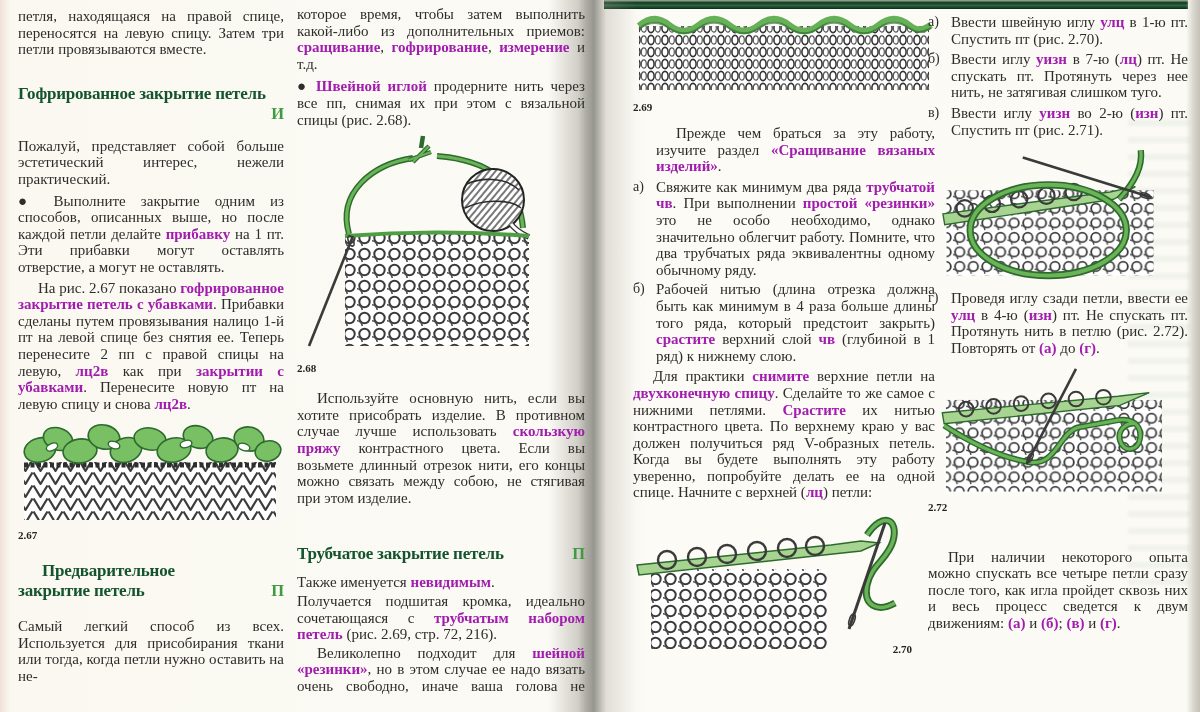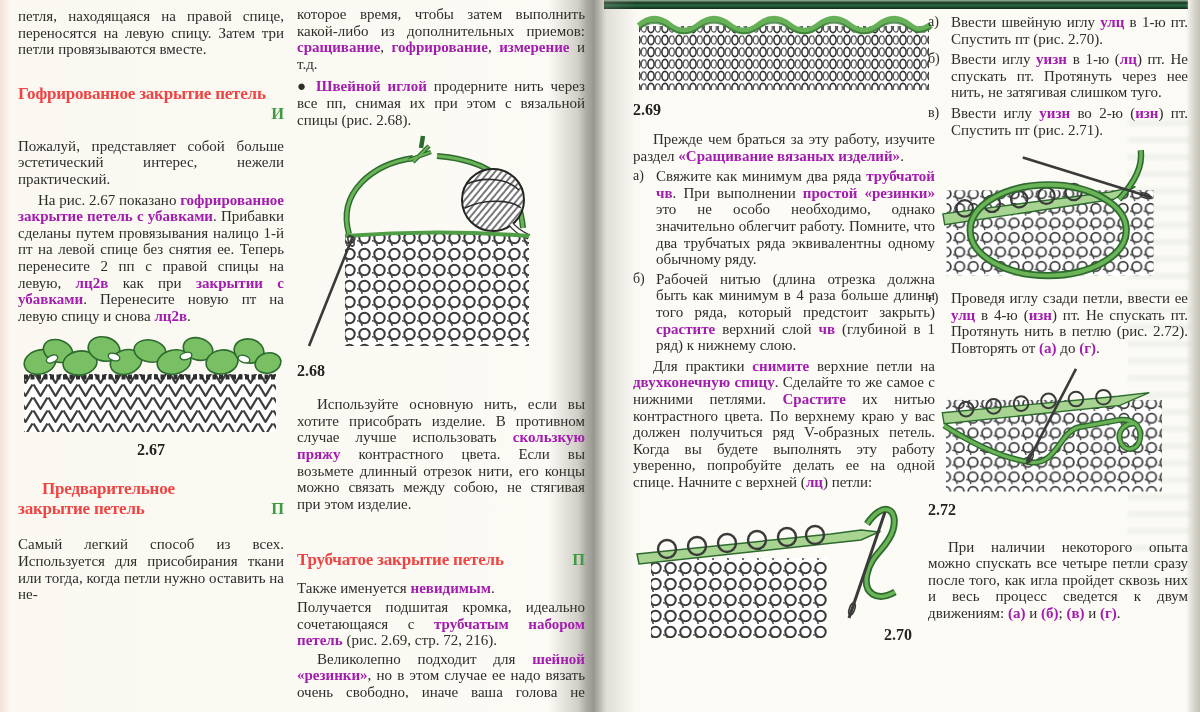--- a/index.html
+++ b/index.html
@@ -8,25 +8,25 @@
     width:1200px;height:712px;
     background:linear-gradient(90deg,#faf8f1 0%,#fbfaf4 46%,#f4f2ea 50%,#fcfbf6 54%,#fbfaf5 100%);
     font-family:"Liberation Serif", serif;
     color:#2e2d2b;
     overflow:hidden;
   }
   .col{position:absolute;overflow:hidden;}
   p{margin:0;font-size:15px;line-height:16.6px;text-align:justify;}
   .indent{text-indent:20px;}
   b{font-weight:bold;color:#a21caf;}
-  .sec-title{font-weight:bold;font-size:17px;line-height:20px;color:#ef4444;letter-spacing:-0.2px;}
+  .sec-title{font-weight:bold;font-size:17px;line-height:20px;color:#14532d;letter-spacing:-0.2px;}
   .marker{color:#3f9b43;font-weight:bold;font-size:16.5px;line-height:20px;}
   .marker-line{text-align:right;}
   .sec-flex{display:flex;justify-content:space-between;align-items:baseline;}
-  .caption{font-weight:bold;font-size:16px;color:#232220;}
+  .caption{font-weight:bold;font-size:11px;color:#232220;}
   .li{position:relative;padding-left:23px;}
   .li .lbl{position:absolute;left:0;top:0;font-size:14px;line-height:16.6px;}
   .fig{position:relative;}
   svg{display:block;}
   
   .top-bar{position:absolute;left:604px;top:0;width:584px;height:9px;
     background:linear-gradient(180deg,#9fb8a2 0%,#16361f 30%,#2b6940 60%,#10271a 100%);}
   .gutter{position:absolute;left:548px;top:0;width:88px;height:712px;
     background:linear-gradient(90deg,rgba(140,138,130,0) 0%,rgba(146,144,136,0.38) 34%,rgba(110,110,102,0.55) 44%,rgba(88,88,82,0.6) 52%,rgba(160,158,150,0.25) 66%,rgba(160,158,150,0) 100%);}
   .left-edge{position:absolute;left:0;top:0;width:10px;height:712px;
@@ -63,20 +63,21 @@
 <div class="gutter"></div>
 <div class="left-edge"></div>
 <div class="right-edge"></div>
 <div class="showthrough"></div>
 
 <div class="col" style="left:18px;top:8px;width:266px;height:684px;">
   <p><span>петля, находящаяся на правой спице, переносятся на левую спицу. Затем три петли провязываются вместе.</span></p>
   <div class="sec-title" style="margin-top:26px;">Гофрированное закрытие петель</div>
   <div class="marker-line marker">И</div>
   <p style="margin-top:14px;"><span>Пожалуй, представляет собой больше эстетический интерес, нежели практический.</span></p>
+  <p style="margin-top:5px;"><span>● Выполните закрытие одним из способов, описанных выше, но после каждой петли делайте </span><b>прибавку</b><span> на 1 пт. Эти прибавки могут оставлять отверстие, а могут не оставлять.</span></p>
   <p class="indent" style="margin-top:4px;"><span>На рис. 2.67 показано </span><b>гофрированное закрытие петель с убавками</b><span>. Прибавки сделаны путем провязывания налицо 1-й пт на левой спице без снятия ее. Теперь перенесите 2 пп с правой спицы на левую, </span><b>лц2в</b><span> как при </span><b>закрытии с убавками</b><span>. Перенесите новую пт на левую спицу и снова </span><b>лц2в</b><span>.</span></p>
 
   <div class="fig" style="margin-top:8px;">
     <svg width="266" height="104" viewBox="0 0 266 104">
       <rect x="6" y="42" width="252" height="58" fill="#ffffff"></rect>
       <rect x="6" y="42" width="252" height="58" fill="url(#knit)"></rect>
       <path d="M6,45 H258" stroke="#2e2e2e" stroke-width="5" stroke-dasharray="4 2.5"></path>
       <g stroke="#2c6a2e" stroke-width="1.6" fill="#79bf63">
         <ellipse cx="22" cy="30" rx="16" ry="12" transform="rotate(-15 22 30)"></ellipse>
         <ellipse cx="40" cy="19" rx="15" ry="11" transform="rotate(20 40 19)"></ellipse>
@@ -91,21 +92,21 @@
         <ellipse cx="250" cy="31" rx="13" ry="10" transform="rotate(-14 250 31)"></ellipse>
       </g>
       <g fill="#ffffff" stroke="#2c6a2e" stroke-width="1.4">
         <ellipse cx="34" cy="27" rx="6" ry="3.5" transform="rotate(-25 34 27)"></ellipse>
         <ellipse cx="96" cy="25" rx="6" ry="3.5" transform="rotate(20 96 25)"></ellipse>
         <ellipse cx="168" cy="24" rx="6" ry="3.5" transform="rotate(-15 168 24)"></ellipse>
         <ellipse cx="226" cy="27" rx="6" ry="3.5" transform="rotate(18 226 27)"></ellipse>
       </g>
     </svg>
   </div>
-  <div class="caption" style="margin-top:5px;text-align:center;">2.67</div>
+  <div class="caption" style="margin-top:5px;">2.67</div>
 
   <div class="sec-title" style="margin-top:20px;margin-left:24px;">Предварительное</div>
   <div class="sec-flex">
     <span class="sec-title">закрытие петель</span>
     <span class="marker">П</span>
   </div>
   <p style="margin-top:17px;"><span>Самый легкий способ из всех. Используется для присобирания ткани или тогда, когда петли нужно оставить на не-</span></p>
 </div>
 
 <div class="col" style="left:297px;top:6px;width:288px;height:692px;">
@@ -151,21 +152,21 @@
   <div class="fig">
     <svg width="302" height="88" viewBox="0 0 302 88">
       <rect x="6" y="16" width="290" height="64" fill="#ffffff"></rect>
       <rect x="6" y="16" width="290" height="64" fill="url(#rib)"></rect>
       <path d="M6,16 C16,7 26,7 36,15 S56,23 66,15 S86,7 96,15 S116,23 126,15 S146,7 156,15 S176,23 186,15 S206,7 216,15 S236,23 246,15 S266,7 276,15 S292,19 298,15" fill="none" stroke="#66b058" stroke-width="6.5"></path>
       <path d="M6,19 C16,11 26,11 36,18 S56,25 66,18 S86,11 96,18 S116,25 126,18 S146,11 156,18 S176,25 186,18 S206,11 216,18 S236,25 246,18 S266,11 276,18 S292,21 298,18" fill="none" stroke="#2c6a2e" stroke-width="2" opacity="0.65"></path>
     </svg>
   </div>
   <div class="caption" style="margin-top:3px;">2.69</div>
 
-  <p class="indent" style="margin-top:12px;"><span>Прежде чем браться за эту работу, изучите раздел </span><b>«Сращивание вязаных изделий»</b><span>.</span></p>
+  <p class="indent" style="margin-top:12px;margin-left:23px;"><span>Прежде чем браться за эту работу, изучите раздел </span><b>«Сращивание вязаных изделий»</b><span>.</span></p>
 
   <div class="li" style="margin-top:4px;">
     <span class="lbl">а)</span>
     <p><span>Свяжите как минимум два ряда </span><b>трубчатой чв</b><span>. При выполнении </span><b>простой «резинки»</b><span> это не особо необходимо, однако значительно облегчит работу. Помните, что два трубчатых ряда эквивалентны одному обычному ряду.</span></p>
   </div>
   <div class="li" style="margin-top:3px;">
     <span class="lbl">б)</span>
     <p><span>Рабочей нитью (длина отрезка должна быть как минимум в 4 раза больше длины того ряда, который предстоит закрыть) </span><b>срастите</b><span> верхний слой </span><b>чв</b><span> (глубиной в 1 ряд) к нижнему слою.</span></p>
   </div>
   <p class="indent" style="margin-top:4px;"><span>Для практики </span><b>снимите</b><span> верхние петли на </span><b>двухконечную спицу</b><span>. Сделайте то же самое с нижними петлями. </span><b>Срастите</b><span> их нитью контрастного цвета. По верхнему краю у вас должен получиться ряд V-образных петель. Когда вы будете выполнять эту работу уверенно, попробуйте делать ее на одной спице. Начните с верхней (</span><b>лц</b><span>) петли:</span></p>
@@ -192,21 +193,21 @@
   </div>
 </div>
 
 <div class="col" style="left:928px;top:14px;width:260px;height:686px;">
   <div class="li">
     <span class="lbl">а)</span>
     <p><span>Ввести швейную иглу </span><b>улц</b><span> в 1-ю пт. Спустить пт (рис. 2.70).</span></p>
   </div>
   <div class="li" style="margin-top:4px;">
     <span class="lbl">б)</span>
-    <p><span>Ввести иглу </span><b>уизн</b><span> в 1-ю (</span><b>лц</b><span>) пт. Не спускать пт. Протянуть через нее нить, не затягивая слишком туго.</span></p>
+    <p><span>Ввести иглу </span><b>уизн</b><span> в 7-ю (</span><b>лц</b><span>) пт. Не спускать пт. Протянуть через нее нить, не затягивая слишком туго.</span></p>
   </div>
   <div class="li" style="margin-top:4px;">
     <span class="lbl">в)</span>
     <p><span>Ввести иглу </span><b>уизн</b><span> во 2-ю (</span><b>изн</b><span>) пт. Спустить пт (рис. 2.71).</span></p>
   </div>
 
   <div class="fig" style="margin-top:5px;">
     <svg width="245" height="138" viewBox="0 0 245 152">
       <rect x="8" y="52" width="228" height="94" fill="#ffffff"></rect>
       <rect x="8" y="52" width="228" height="94" fill="url(#loopy)"></rect>
@@ -246,14 +247,14 @@
           <circle cx="180" cy="33" r="8"></circle>
       </g>
       <path d="M6,64 C40,86 72,100 100,104 C128,108 132,72 152,66 L196,58 C212,56 222,64 220,78 C218,92 202,94 198,80 C195,68 206,60 216,62" fill="none" stroke="#2c6a2e" stroke-width="6.5"></path>
       <path d="M6,64 C40,86 72,100 100,104 C128,108 132,72 152,66 L196,58 C212,56 222,64 220,78 C218,92 202,94 198,80 C195,68 206,60 216,62" fill="none" stroke="#6ab356" stroke-width="3.4"></path>
       <line x1="150" y1="2" x2="96" y2="106" stroke="#3a3a3a" stroke-width="2.8"></line>
       <ellipse cx="100" cy="99" rx="2.4" ry="5.4" transform="rotate(27 100 99)" fill="none" stroke="#3a3a3a" stroke-width="1.6"></ellipse>
     </svg>
   </div>
   <div class="caption" style="margin-top:4px;">2.72</div>
 
-  <p class="indent" style="margin-top:20px;"><span>При наличии некоторого опыта можно спускать все четыре петли сразу после того, как игла пройдет сквозь них и весь процесс сведется к двум движениям: </span><b>(а)</b><span> и </span><b>(б)</b><span>; </span><b>(в)</b><span> и </span><b>(г)</b><span>.</span></p>
+  <p class="indent" style="margin-top:36px;"><span>При наличии некоторого опыта можно спускать все четыре петли сразу после того, как игла пройдет сквозь них и весь процесс сведется к двум движениям: </span><b>(а)</b><span> и </span><b>(б)</b><span>; </span><b>(в)</b><span> и </span><b>(г)</b><span>.</span></p>
 </div>
 
 </body></html>

